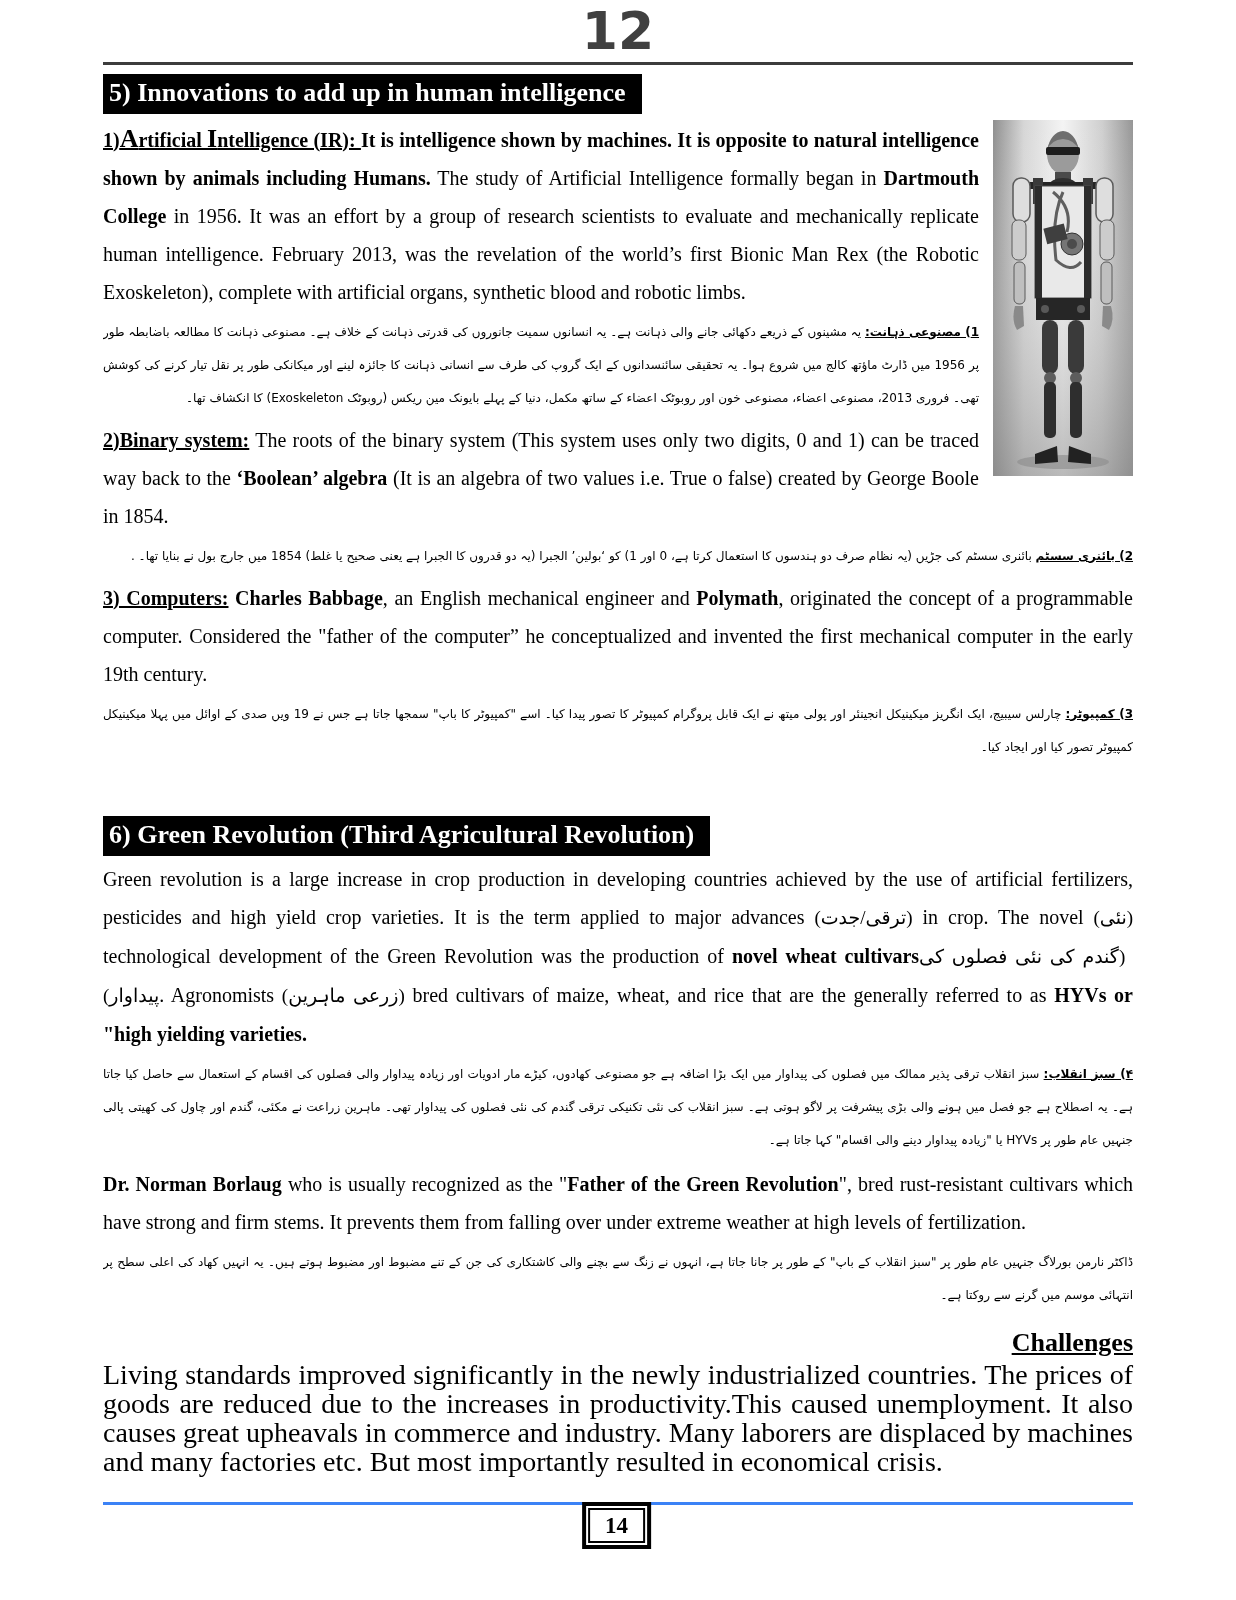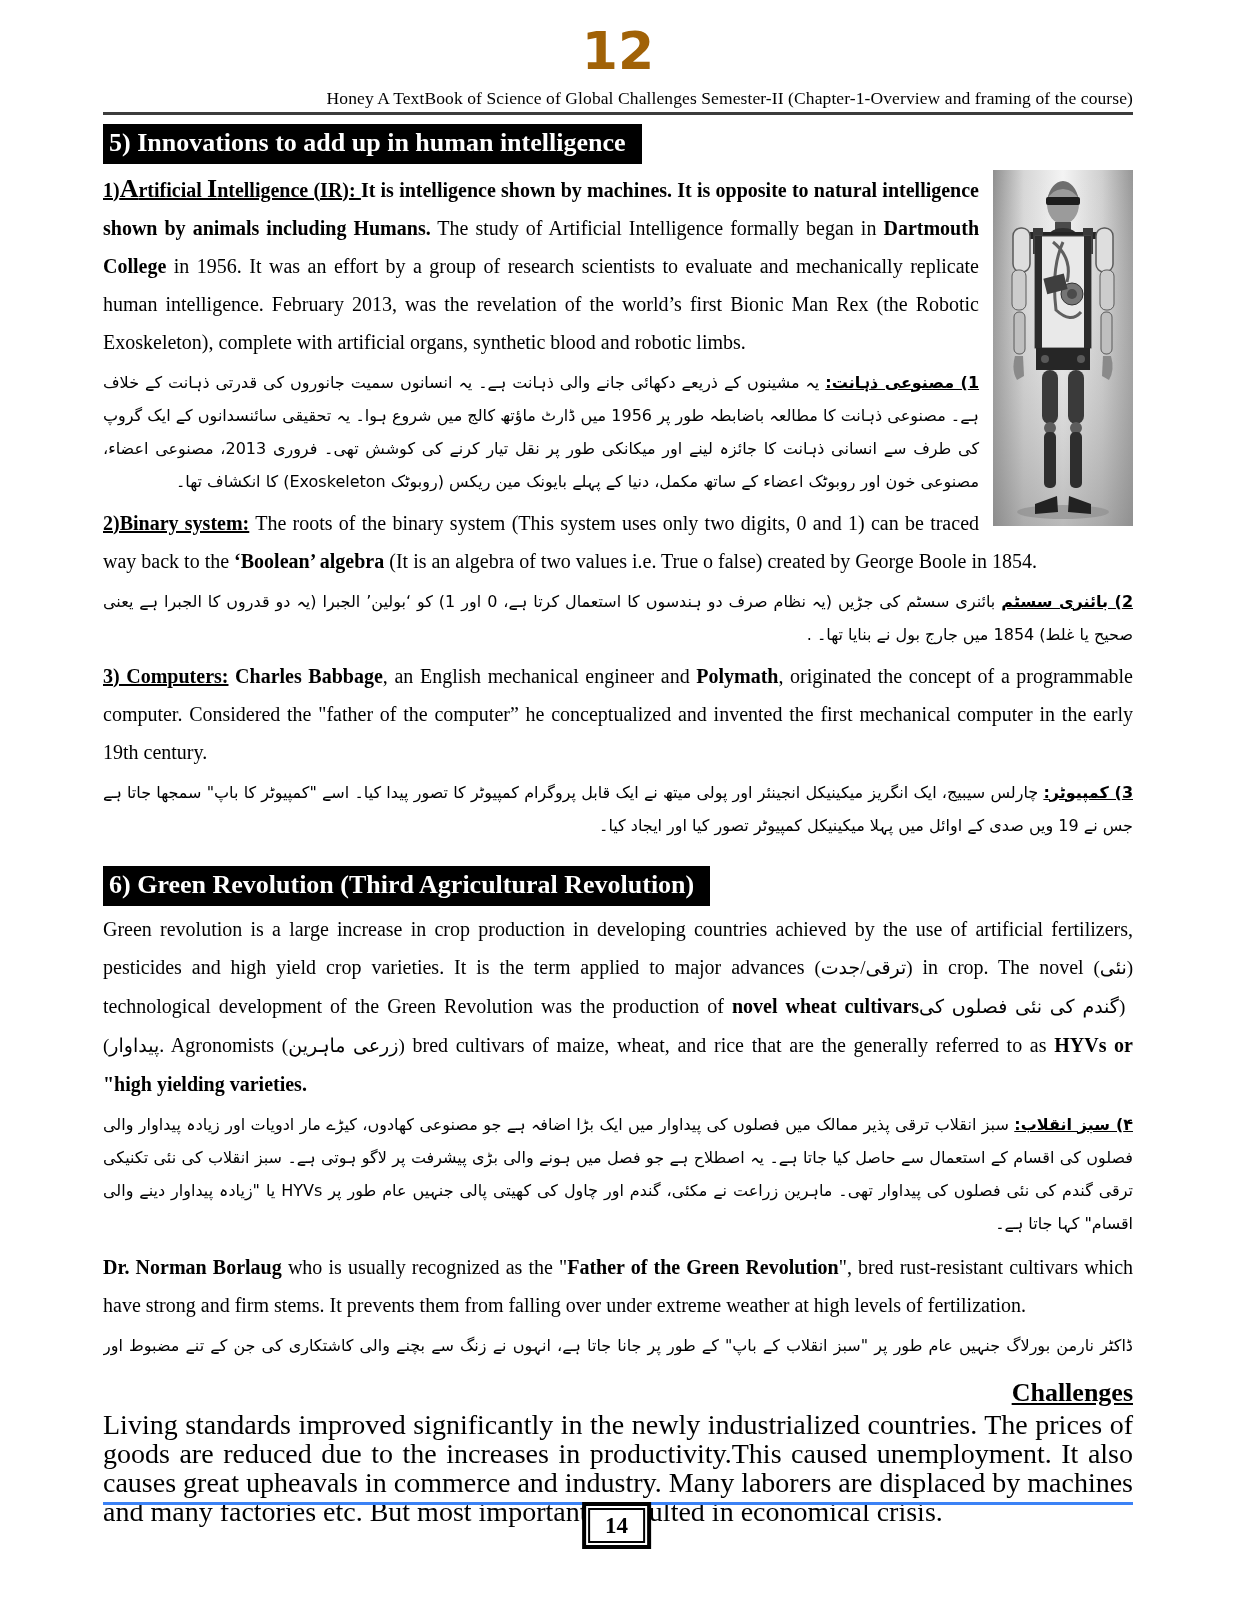--- a/index.html
+++ b/index.html
@@ -2,34 +2,34 @@
 <html lang="en"><head>
 <meta charset="utf-8">
 <style>
   html,body{margin:0;padding:0;background:#ffffff;}
   body{width:1236px;height:1600px;font-family:"Liberation Serif",serif;color:#000;position:relative;overflow:hidden;}
   .page{position:relative;width:1236px;height:1600px;background:#fff;}
   .content{padding:0 103px;}
 
   
   .top-num{font-family:"DejaVu Sans",sans-serif;font-size:52px;line-height:1.05;font-weight:600;
-           color:#a16207;text-align:center;padding-top:24px;}
+           color:#404040;text-align:center;padding-top:4px;}
   .head-line{font-size:17.5px;text-align:right;margin-top:9px;letter-spacing:.1px;}
   .top-rule{border-bottom:3px solid #3c3c3c;margin-top:3px;}
 
   
   .banner-row{display:flex;align-items:flex-end;margin-top:9px;}
   .banner{background:#000;color:#fff;font-weight:bold;font-size:26px;line-height:36px;
           padding:1px 16px 3px 6px;white-space:nowrap;}
   .banner-urdu{direction:rtl;font-family:"DejaVu Sans",sans-serif;font-weight:bold;font-size:21px;
                border-bottom:2px solid #000;margin-left:16px;padding:0 8px 6px;white-space:nowrap;}
 
   
   .p{font-size:20px;line-height:38px;text-align:justify;margin:6px 0 0;}
-  .pu{direction:rtl;font-family:"DejaVu Sans",sans-serif;font-size:16px;line-height:33px;
+  .pu{direction:rtl;font-family:"DejaVu Sans",sans-serif;font-size:12px;line-height:33px;
       text-align:justify;margin:5px 0 0;}
   .b{font-weight:bold;}
   .bu{font-weight:bold;text-decoration:underline;}
   .cap{font-size:26px;}
   .iu{font-family:Liberation Serif, serif;font-size:19px;}
   .green-p{line-height:38px;margin-top:4px;}
 
   .sec-block{overflow:hidden;}
   #sec5-block{height:742px;}
   #sec6-block{height:460px;}
@@ -50,21 +50,20 @@
               font-size:23px;font-weight:bold;line-height:31px;text-align:center;}
 </style>
 </head>
 <body>
 
 <div class="page">
 
   <div class="top-num">12</div>
 
   <div class="content">
-    <div class="head-line">Honey A TextBook of Science of Global Challenges Semester-II (Chapter-1-Overview and framing of the course)</div>
     <div class="top-rule"></div>
 
     <div id="sec5-block" class="sec-block">
       <div class="banner-row">
         <div class="banner">5) Innovations to add up in human intelligence</div>
       </div>
 
       <div class="robot">
         <svg width="140" height="356" viewBox="0 0 140 356">
           <defs>

